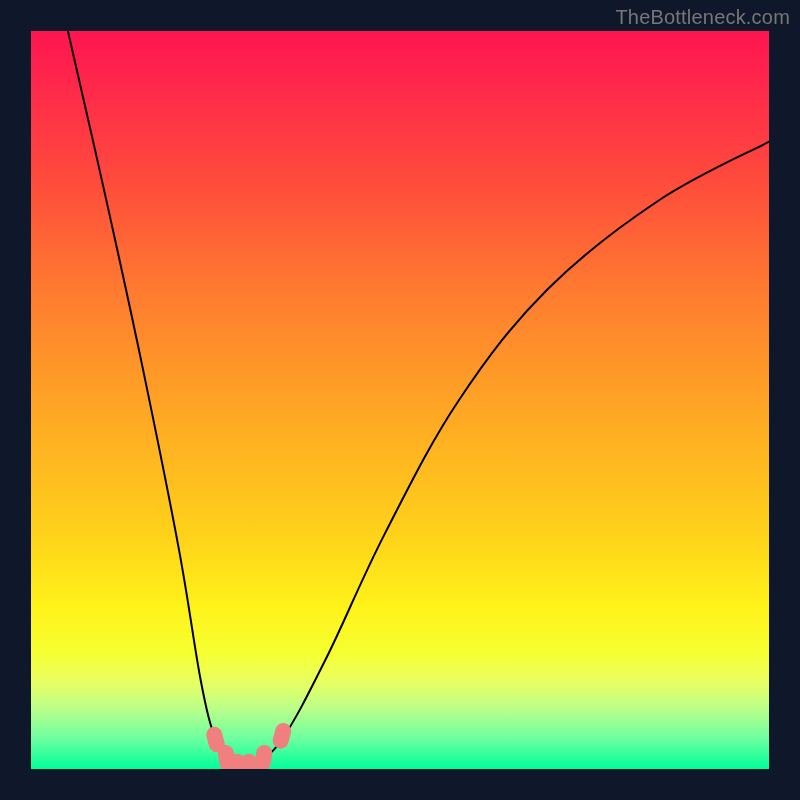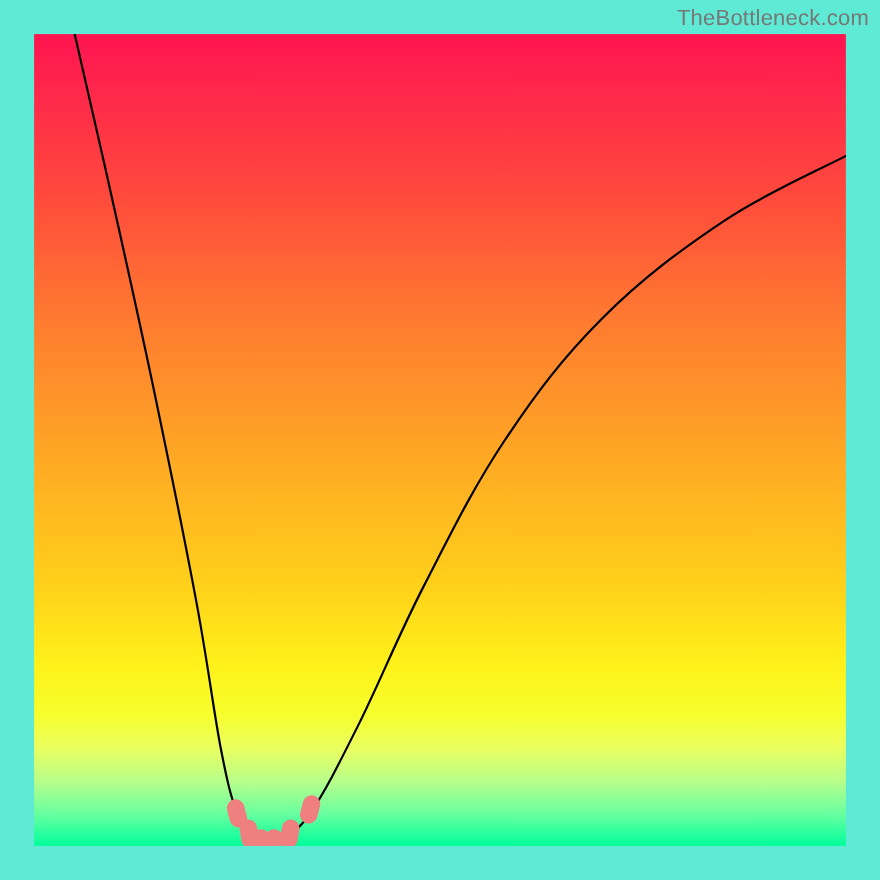--- a/index.html
+++ b/index.html
@@ -8,21 +8,21 @@
     width: 800px;
     height: 800px;
     background: #000;
     font-family: Arial, Helvetica, sans-serif;
     overflow: hidden;
   }
   .frame {
     position: absolute;
     left: 0; top: 0;
     width: 800px; height: 800px;
-    background: #5eead4;
+    background: #0f172a;
   }
   .plot {
     position: absolute;
     left: 31px;
     top: 31px;
     width: 738px;
     height: 738px;
     
     background: linear-gradient(to bottom,
       #ff1450 0%,

